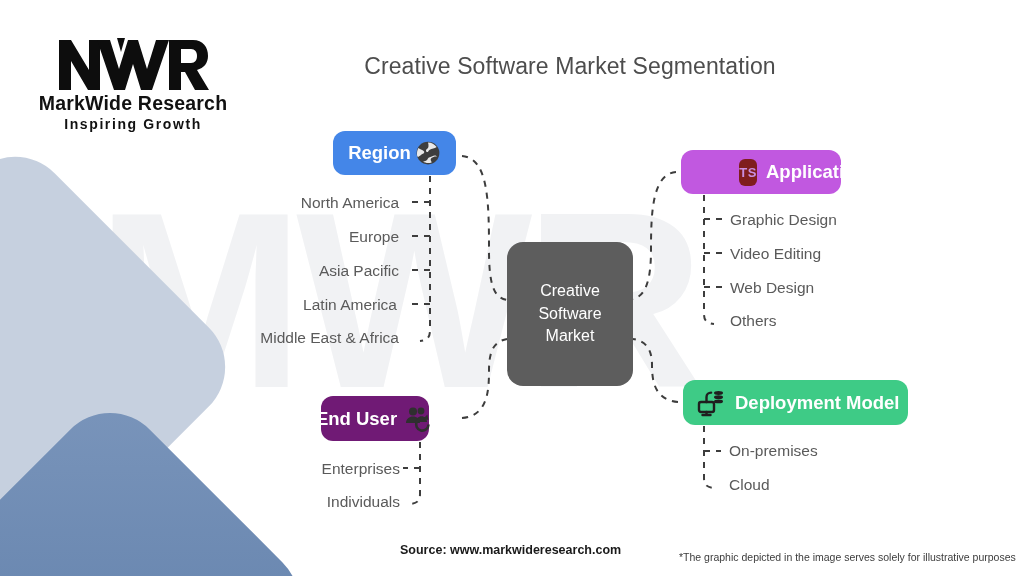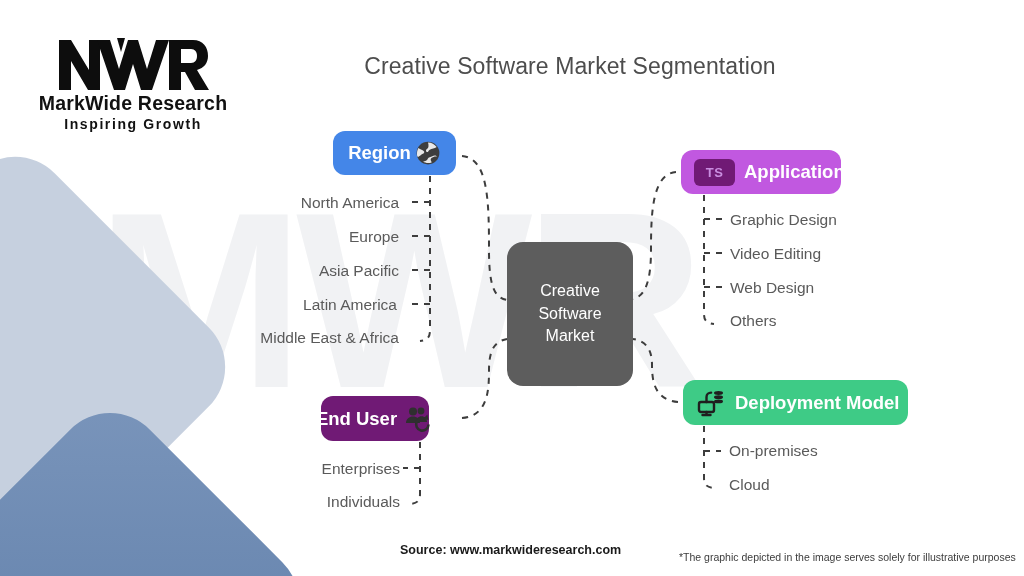--- a/index.html
+++ b/index.html
@@ -87,23 +87,23 @@
   .node-center{
     left:507px;top:242px;width:126px;height:144px;
     background:#5d5d5d;border-radius:16px;
     flex-direction:column;justify-content:center;align-items:center;
     text-align:center;line-height:1.42;font-size:16px;color:#fff;
   }
   .node-center span{display:block;}
 
   .ic{display:inline-flex;align-items:center;justify-content:center;flex:0 0 auto;}
   .ts-badge{
-    width:41px;height:27px;border-radius:6px;background:#701a75;
+    width:18px;height:27px;border-radius:6px;background:#7f1d1d;
     display:flex;align-items:center;justify-content:center;
-    font-size:13px;font-weight:700;color:#c98ee0;letter-spacing:.5px;
+    font-size:13px;font-weight:700;color:#c98ee0;letter-spacing:.5px;margin-left:45px;
   }
 
   
   .leaf{
     position:absolute;font-size:15.5px;color:#5a5a5a;white-space:nowrap;
     line-height:1;
   }
   .leaf-r{text-align:right;}
   .leaf-l{text-align:left;}
 

